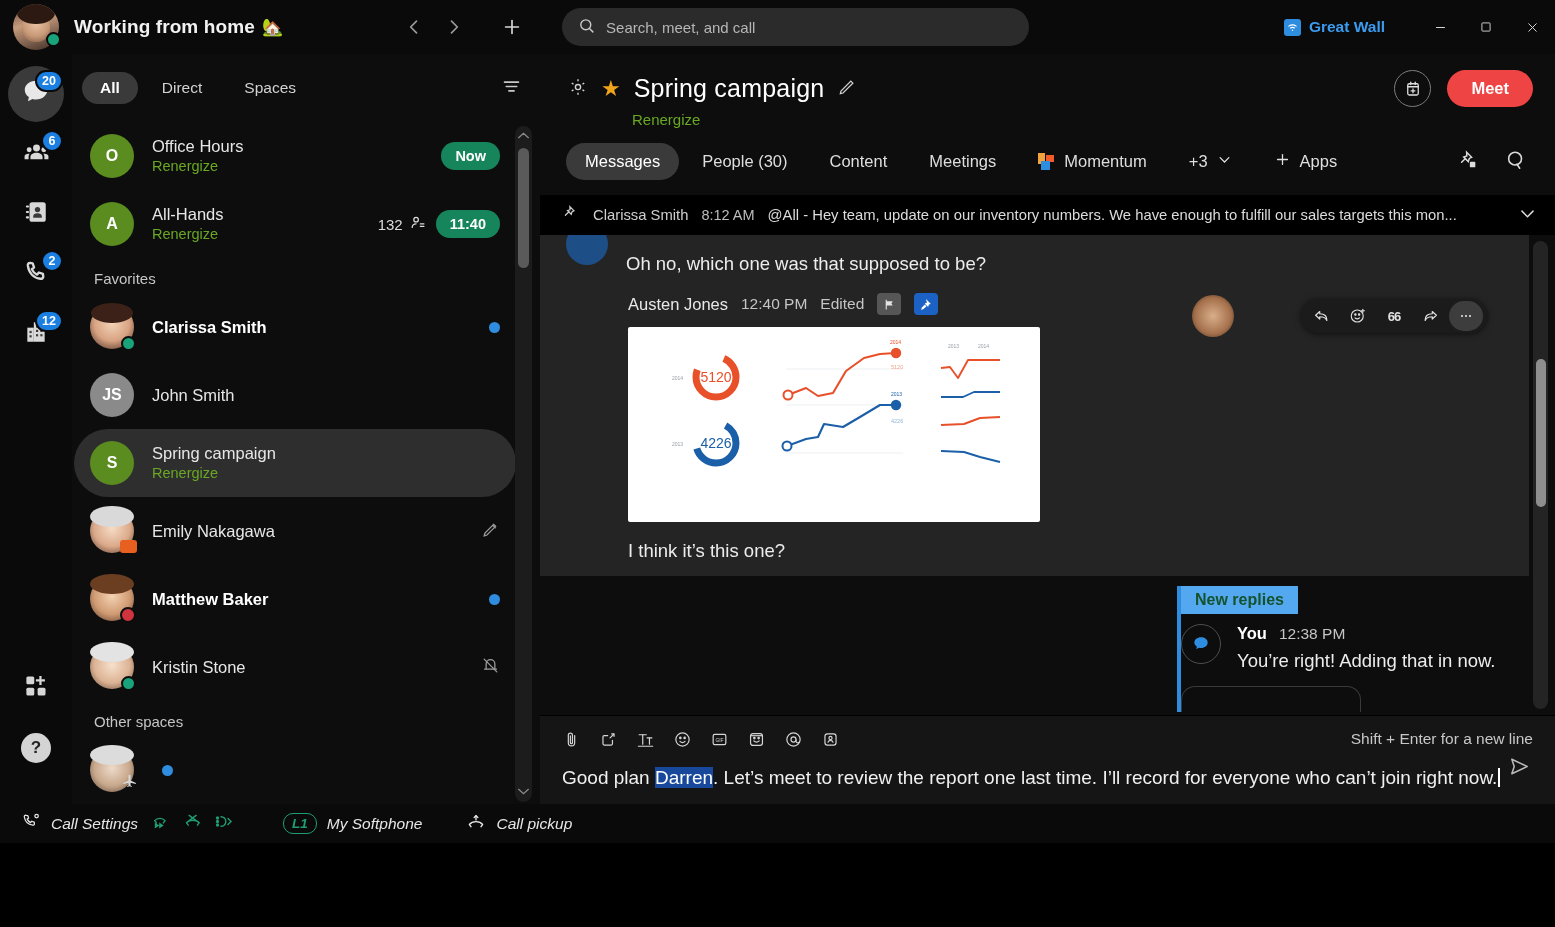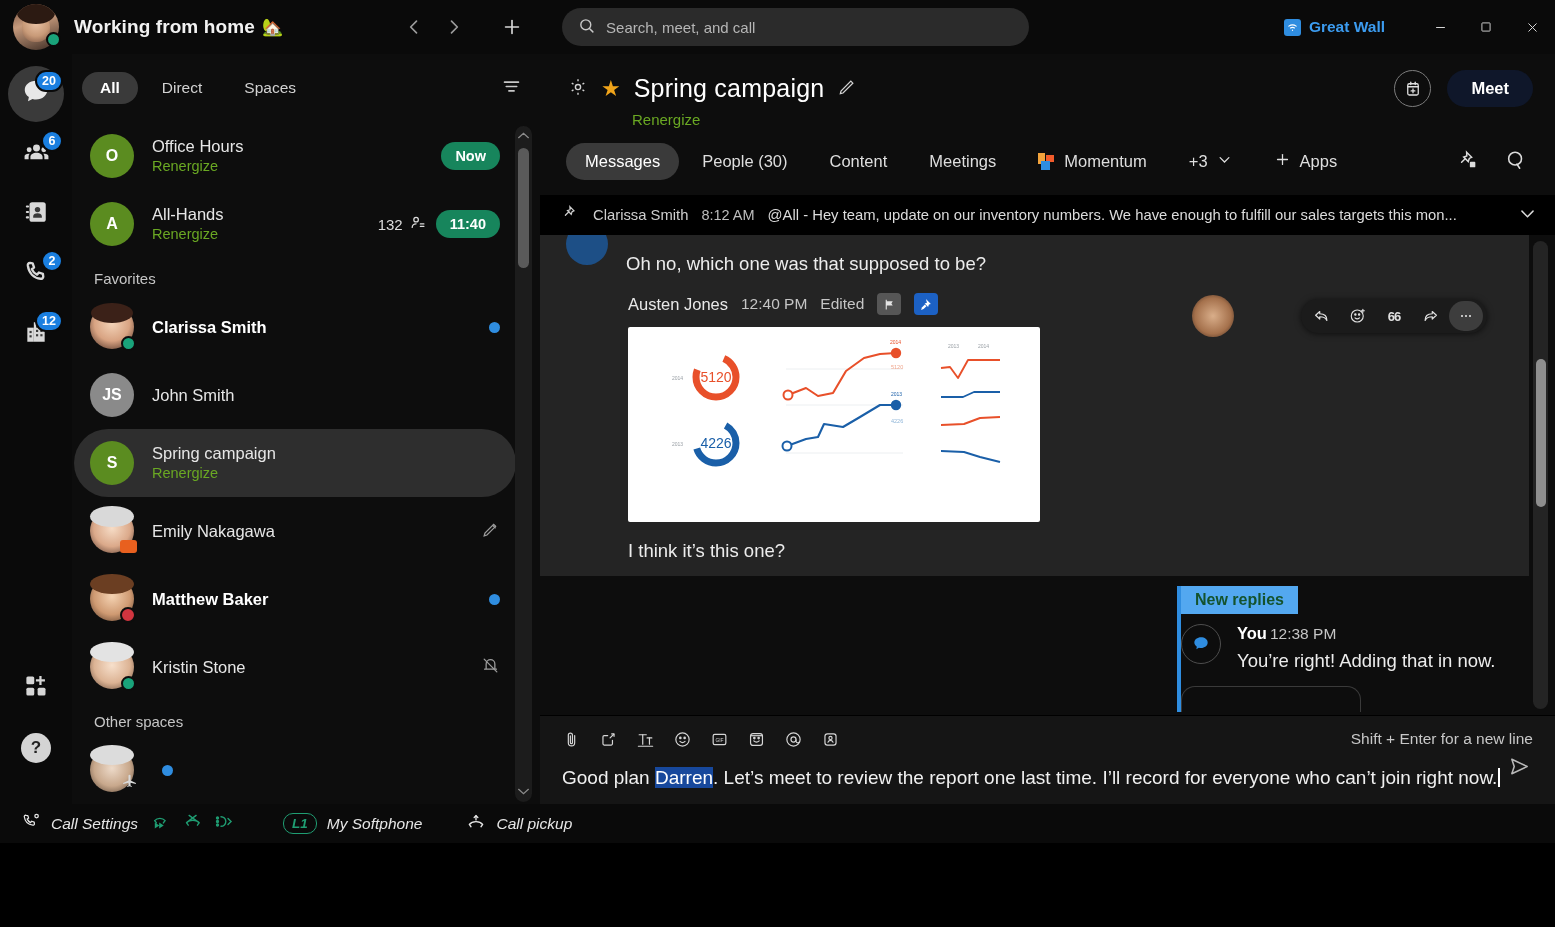--- a/index.html
+++ b/index.html
@@ -201,21 +201,21 @@
   .gear-ico, .star-ico, .pencil-ico { cursor: pointer; }
   .star-ico { color: #f0a41a; font-size: 22px; }
   .conv-title { font-size: 25px; font-weight: 400; color: #fff; letter-spacing:.2px; }
   .conv-team { font-size: 15px; color: #6aa823; margin: 4px 0 0 64px; }
   .head-right { margin-left: auto; display: flex; align-items: center; gap: 16px; }
   .circle-btn {
     width: 37px; height: 37px; border-radius: 50%; border: 1.4px solid #7d7d7d;
     display:flex;align-items:center;justify-content:center;color:#e0e0e0;cursor:pointer;
   }
   .meet-btn {
-    background: #0f172a; color: #fff; font-size: 16.5px; font-weight: 600;
+    background: #ef4444; color: #fff; font-size: 16.5px; font-weight: 600;
     padding: 9px 24px; border-radius: 20px; border:none; cursor: pointer;
     font-family: inherit;
   }
 
   .tabs { display: flex; align-items: center; gap: 4px; padding: 14px 22px 0 26px; }
   .tab {
     padding: 9px 19px; border-radius: 19px; font-size: 16.5px; color: #dedede;
     cursor: pointer; white-space: nowrap; display:flex; align-items:center; gap:9px;
   }
   .tab.active { background: #3a3a3a; color:#fff; }
@@ -301,21 +301,21 @@
   .new-replies-tag {
     display: inline-block; background: #53a8f0; color: #14532d;
     font-size: 16px; font-weight: 700; padding: 5px 14px 5px 14px;
     margin-left: 641px;
   }
   .reply-row { display:flex; align-items:flex-start; gap: 16px; padding: 10px 0 0 641px; }
   .reply-ava {
     width: 40px; height: 40px; border-radius: 50%; border:1.5px solid #4d4d4d;
     display:flex;align-items:center;justify-content:center; color:#2f8de0; flex:0 0 40px;
   }
-  .reply-main .rl1 { display:flex; align-items:center; gap: 3px; text-align: right; }
+  .reply-main .rl1 { display:flex; align-items:center; gap: 12px; text-align: right; }
   .reply-you { font-size: 16.5px; font-weight: 700; color: #fff; }
   .reply-time { font-size: 15.5px; color: #c5c5c5; }
   .reply-text { font-size: 18.5px; color: #ececec; margin-top: 7px; }
   .reply-stub {
     margin: 14px 0 0 641px; width: 180px; height: 26px;
     border:1.5px solid #3a3a3a; border-bottom:none; border-radius: 14px 14px 0 0;
   }
 
   
   .composer {

